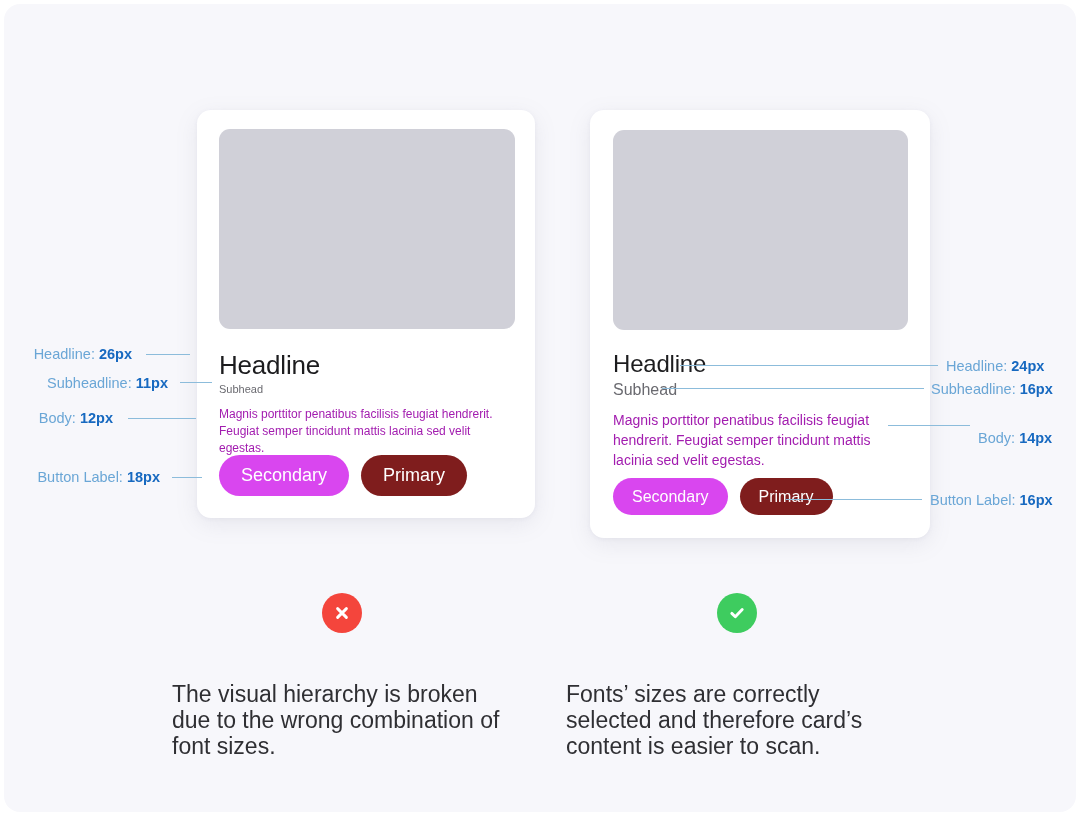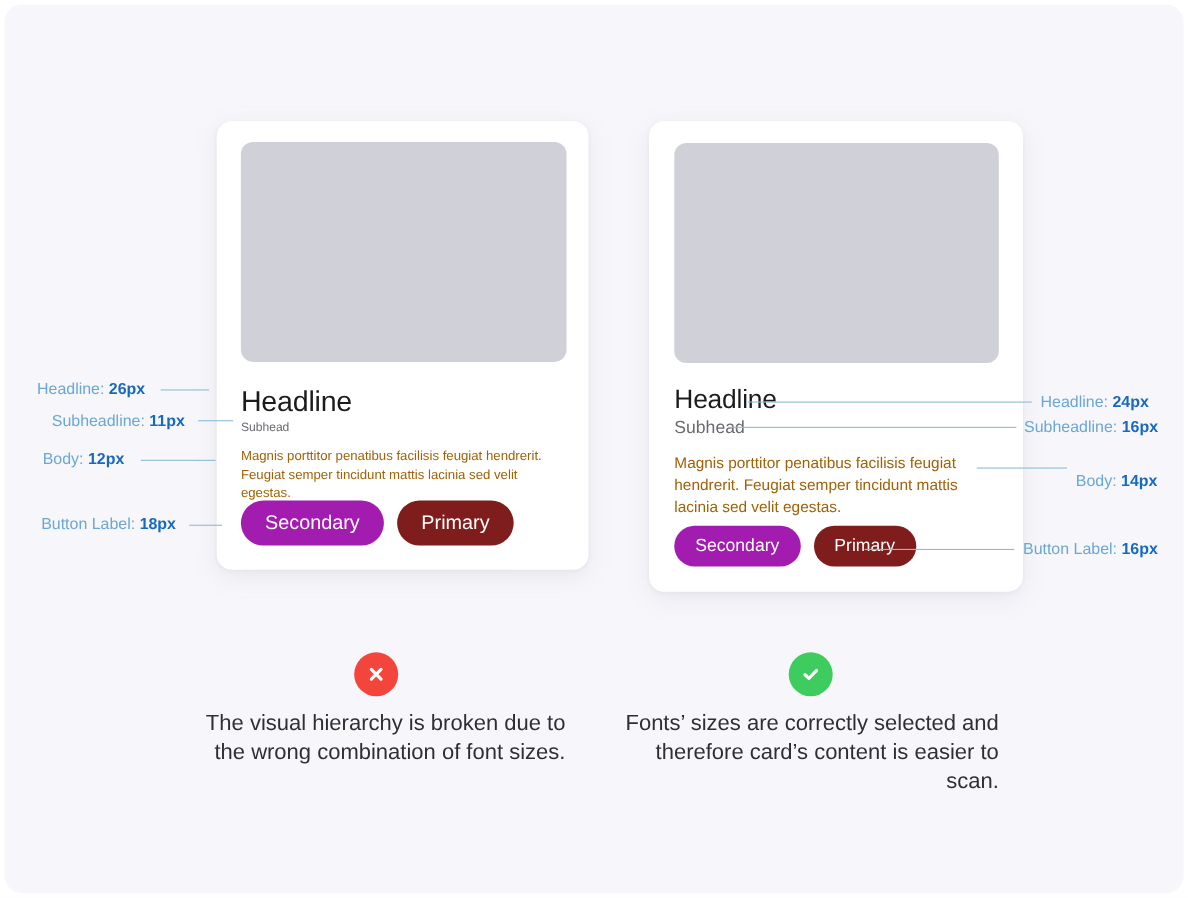--- a/index.html
+++ b/index.html
@@ -43,21 +43,21 @@
     background: #d0d0d8;
     border-radius: 11px;
   }
   .card-bad  .img-ph { left: 22px; top: 19px; width: 296px; height: 200px; }
   .card-good .img-ph { left: 23px; top: 20px; width: 295px; height: 200px; }
 
   .card-body { position: absolute; left: 0; top: 0; width: 100%; }
 
   .headline { color: #1c1c1e; font-weight: 400; letter-spacing: -0.2px; white-space: nowrap; }
   .subhead  { color: #6a6a70; font-weight: 400; white-space: nowrap; }
-  .bodytext { color: #a16207; font-weight: 400; }
+  .bodytext { color: #a21caf; font-weight: 400; }
 
   
   .card-bad .headline { position: absolute; left: 22px; top: 240px; font-size: 26px; line-height: 30px; }
   .card-bad .subhead  { position: absolute; left: 22px; top: 272px; font-size: 11px; line-height: 14px; }
   .card-bad .bodytext { position: absolute; left: 22px; top: 296px; width: 300px; font-size: 12px; line-height: 17px; }
   .card-bad .btn-row  { position: absolute; left: 22px; top: 345px; }
 
   
   .card-good .headline { position: absolute; left: 23px; top: 240px; font-size: 24px; line-height: 28px; }
   .card-good .subhead  { position: absolute; left: 23px; top: 270px; font-size: 16px; line-height: 20px; }
@@ -67,21 +67,21 @@
   .btn-row { display: flex; align-items: center; }
   .btn {
     display: inline-flex;
     align-items: center;
     justify-content: center;
     border-radius: 999px;
     color: #ffffff;
     font-weight: 400;
     white-space: nowrap;
   }
-  .btn-secondary { background: #a21caf; }
+  .btn-secondary { background: #d946ef; }
   .btn-primary   { background: #7f1d1d; }
 
   .card-bad .btn { font-size: 18px; height: 41px; padding: 0 22px; }
   .card-bad .btn-primary { margin-left: 12px; }
   .card-good .btn { font-size: 16px; height: 37px; padding: 0 19px; }
   .card-good .btn-primary { margin-left: 12px; }
 
   
   .anno {
     position: absolute;
@@ -109,24 +109,25 @@
     display: flex;
     align-items: center;
     justify-content: center;
   }
   .badge-bad  { background: #f4453c; }
   .badge-good { background: #3ecc5f; }
   .badge svg { display: block; }
 
   .caption {
     position: absolute;
-    text-align: right;
+    text-align: left;
     color: #2f2f33;
-    font-size: 20px;
+    font-size: 23px;
     line-height: 26px;
+    margin-top: 36px;
   }
 </style>
 </head>
 <body>
 
 <div id="stage">
   <div class="page-panel"></div>
 
   <div class="card card-bad">
     <div class="img-ph"></div>

